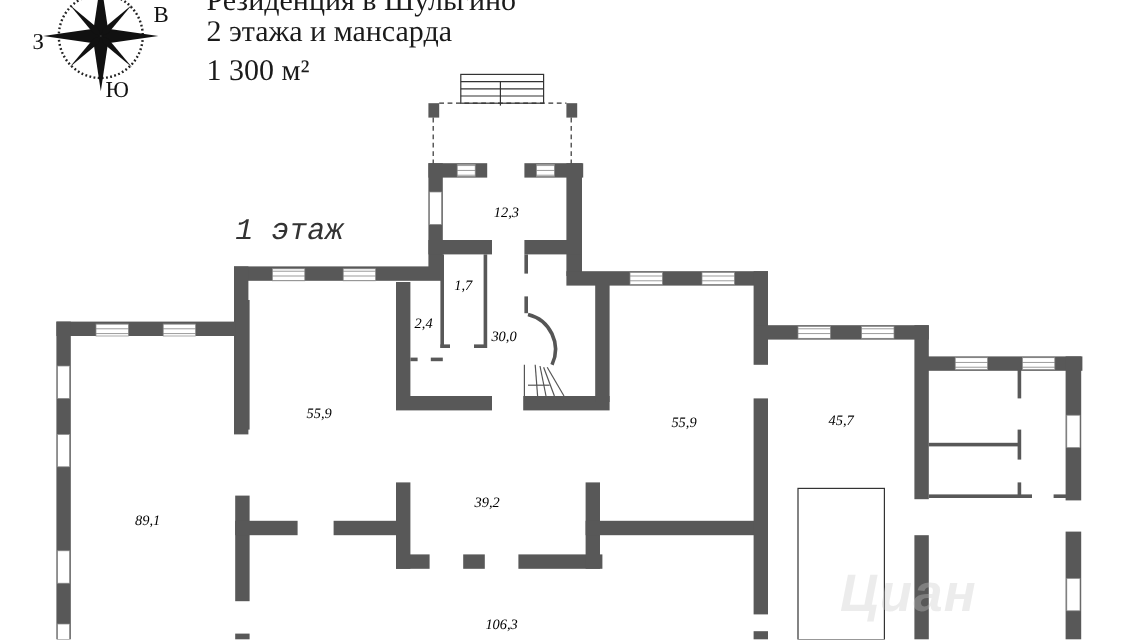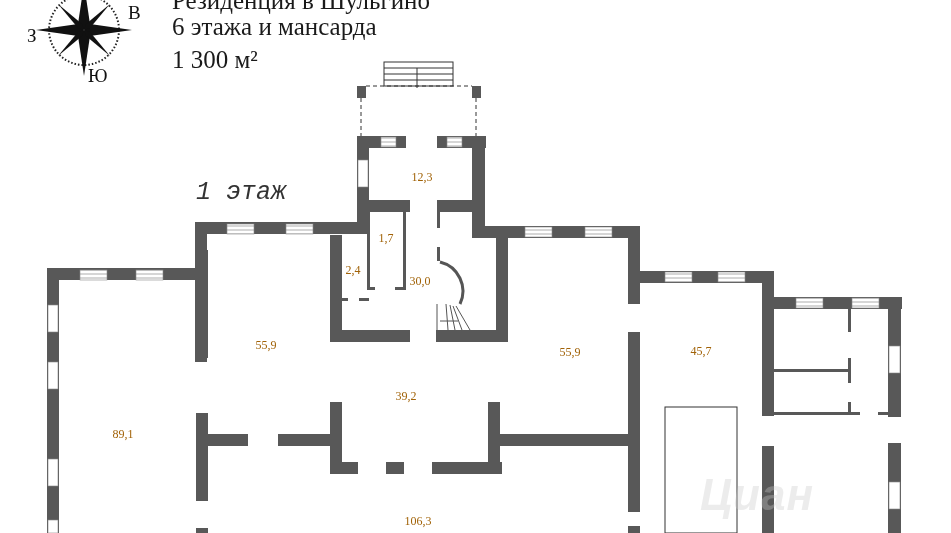--- a/index.html
+++ b/index.html
@@ -4,21 +4,21 @@
 <style>
   html, body { margin:0; padding:0; background:#ffffff; }
   body { width:951px; height:533px; overflow:hidden; position:relative;
          font-family:"DejaVu Serif", "Liberation Serif", serif; }
   #plan { position:absolute; left:0; top:0; width:951px; height:533px; }
   .header-line { position:absolute; left:172px; font-family:"Liberation Serif","DejaVu Serif",serif;
                  font-size:25px; color:#1a1a1a; white-space:nowrap; line-height:1; }
   #floor-label { position:absolute; left:196px; top:178px; font-family:Liberation Mono, monospace;
                  font-style:italic; font-size:25px; color:#333; }
   .room-label { position:absolute; font-family:"Liberation Serif","DejaVu Serif",serif; font-size:12px;
-                color:#a16207; transform:translate(-50%,-50%); white-space:nowrap; }
+                color:#000000; transform:translate(-50%,-50%); white-space:nowrap;font-style:italic; }
   .compass-letter { position:absolute; font-family:"Liberation Serif","DejaVu Serif",serif; font-size:19px; color:#111; }
   #watermark { position:absolute; left:700px; top:470px; font-family:"Liberation Sans","DejaVu Sans",sans-serif;
                font-size:44px; font-weight:bold; color:rgba(200,200,200,0.35); letter-spacing:1px;font-style:italic; }
 </style>
 </head>
 <body>
 
 <svg id="plan" viewBox="0 0 951 533" xmlns="http://www.w3.org/2000/svg">
   <defs>
     <pattern id="winH" width="4" height="4" patternUnits="userSpaceOnUse">
@@ -144,33 +144,33 @@
     <polygon points="-48,0 -6,-6 0,0 -6,6" fill="#111"></polygon>
     <polygon points="48,0 6,-6 0,0 6,6" fill="#111"></polygon>
     <polygon points="-26,-26 -2,-6 0,0 -6,-2" fill="#111"></polygon>
     <polygon points="26,26 2,6 0,0 6,2" fill="#111"></polygon>
     <polygon points="26,-26 6,-2 0,0 2,-6" fill="#111"></polygon>
     <polygon points="-26,26 -6,2 0,0 -2,6" fill="#111"></polygon>
   </g>
 </svg>
 
 <div class="header-line" style="top:-12px">Резиденция в Шульгино</div>
-<div class="header-line" style="top:14px">6 этажа и мансарда</div>
+<div class="header-line" style="top:14px">2 этажа и мансарда</div>
 <div class="header-line" style="top:47px">1 300 м²</div>
 
 <span class="compass-letter" style="left:27px;top:25px">З</span>
 <span class="compass-letter" style="left:128px;top:2px">В</span>
 <span class="compass-letter" style="left:88px;top:65px">Ю</span>
 
 <div id="floor-label">1 этаж</div>
 
 <span class="room-label" style="left:422px;top:177px">12,3</span>
 <span class="room-label" style="left:386px;top:238px">1,7</span>
 <span class="room-label" style="left:353px;top:270px">2,4</span>
 <span class="room-label" style="left:420px;top:281px">30,0</span>
 <span class="room-label" style="left:266px;top:345px">55,9</span>
 <span class="room-label" style="left:123px;top:434px">89,1</span>
-<span class="room-label" style="left:406px;top:396px">39,2</span>
+<span class="room-label" style="left:406px;top:419px">39,2</span>
 <span class="room-label" style="left:570px;top:352px">55,9</span>
 <span class="room-label" style="left:701px;top:351px">45,7</span>
 <span class="room-label" style="left:418px;top:521px">106,3</span>
 
 <div id="watermark">Циан</div>
 
 </body></html>

